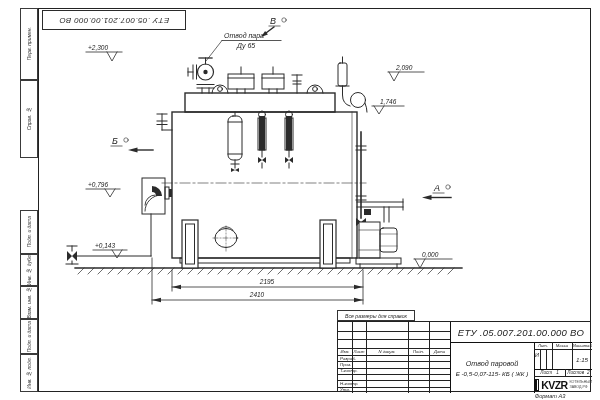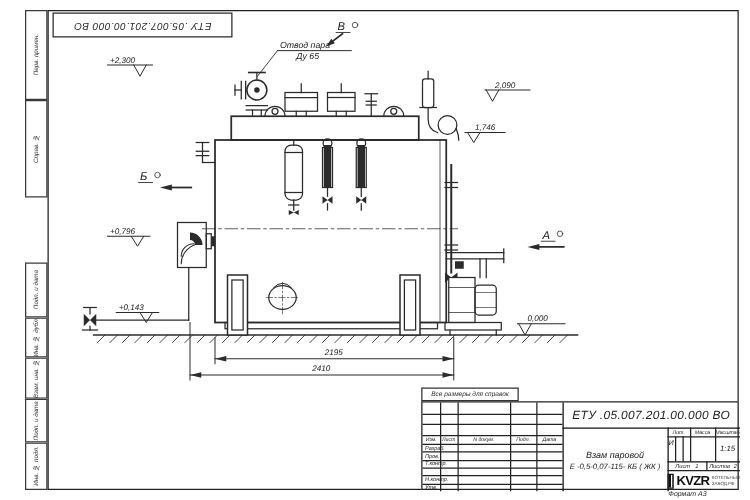--- a/index.html
+++ b/index.html
@@ -331,21 +331,21 @@
     <div class="cellt" style="left:70px;top:26px;width:21px;height:7px;font-size:4.2px">Подп.</div>
     <div class="cellt" style="left:91px;top:26px;width:21px;height:7px;font-size:4.2px">Дата</div>
 
     <div class="cellt lefted" style="left:0;top:33px;width:28px;height:6.3px;font-size:4.4px">Разраб.</div>
     <div class="cellt lefted" style="left:0;top:39.3px;width:28px;height:6.3px;font-size:4.4px">Пров.</div>
     <div class="cellt lefted" style="left:0;top:45.6px;width:28px;height:6.4px;font-size:4.4px">Т.контр.</div>
     <div class="cellt lefted" style="left:0;top:58.3px;width:28px;height:6.3px;font-size:4.4px">Н.контр.</div>
     <div class="cellt lefted" style="left:0;top:64.6px;width:28px;height:6.4px;font-size:4.4px">Утв.</div>
 
     <div class="cellt product">
-      <span style="font-size:7.2px">Взам паровой</span>
+      <span style="font-size:7.2px">Отвод паровой</span>
       <span style="font-size:6.2px">Е -0,5-0,07-115- КБ ( ЖК )</span>
     </div>
 
     <div class="cellt" style="left:196px;top:20px;width:18px;height:7px;font-size:4.2px">Лит.</div>
     <div class="cellt" style="left:214px;top:20px;width:20px;height:7px;font-size:4.2px">Масса</div>
     <div class="cellt" style="left:234px;top:20px;width:20px;height:7px;font-size:4.2px">Масштаб</div>
     <div class="cellt" style="left:196px;top:27px;width:6px;height:11px;font-size:5.5px">И</div>
     <div class="cellt" style="left:234px;top:27px;width:20px;height:20px;font-size:6.2px">1:15</div>
 
     <div class="cellt" style="left:196px;top:47px;width:31px;height:7px;font-size:4.6px;gap:4px">

